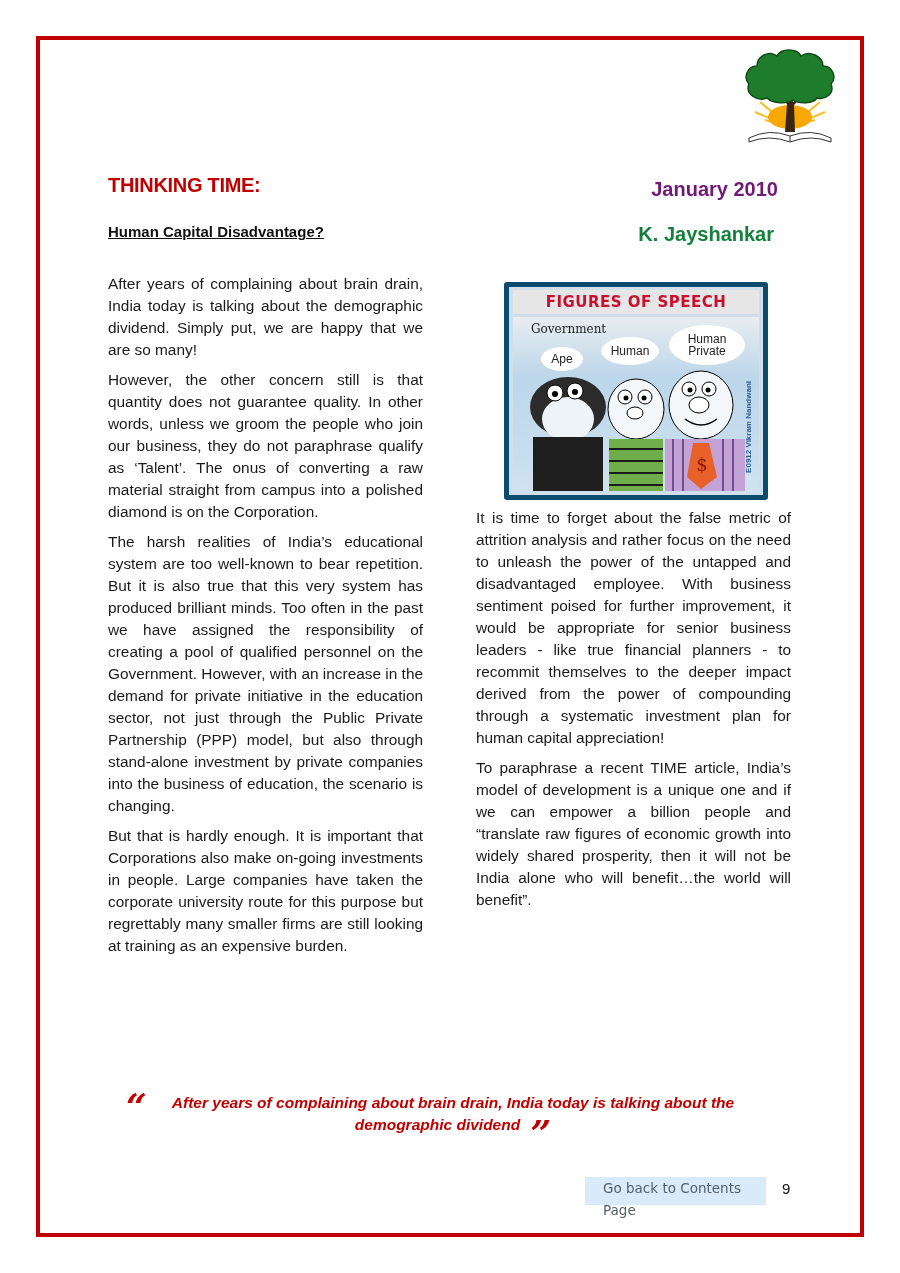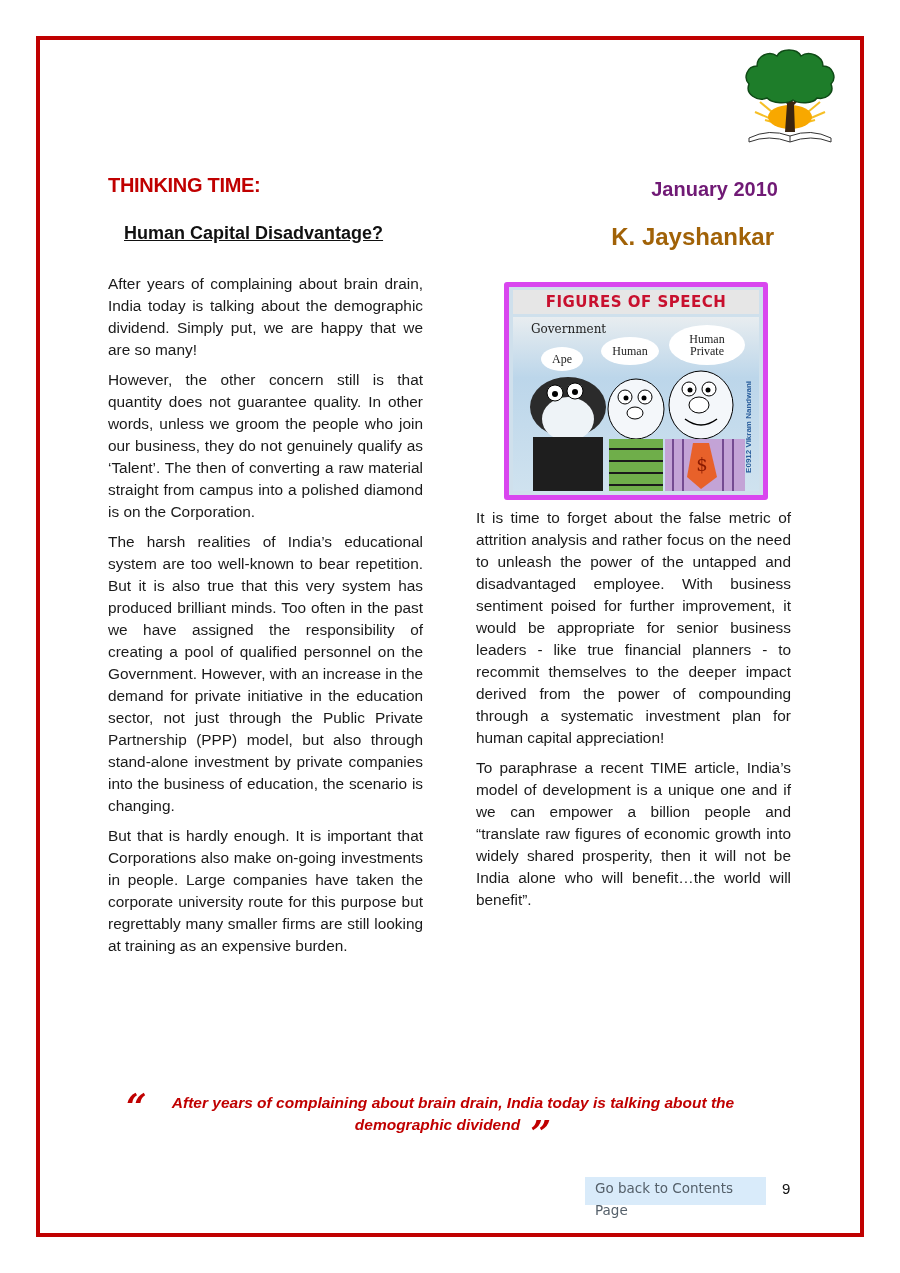--- a/index.html
+++ b/index.html
@@ -3,37 +3,37 @@
 <meta charset="utf-8">
 <style>
   html, body { margin: 0; padding: 0; background: #ffffff; }
   body { width: 900px; height: 1273px; position: relative; overflow: hidden; font-family: "Liberation Sans", "DejaVu Sans", sans-serif; color: #1a1a1a; }
   .frame { position: absolute; left: 36px; top: 36px; width: 820px; height: 1193px; border: 4px solid #c00000; box-sizing: content-box; }
   .logo { position: absolute; left: 735px; top: 42px; width: 110px; height: 110px; }
   .title-row { position: absolute; left: 108px; top: 174px; width: 670px; height: 30px; }
   .section-title { position: absolute; left: 0; top: 0; font-size: 20px; font-weight: bold; color: #c00000; letter-spacing: -0.3px; }
   .issue-date { position: absolute; right: 0; top: 4px; font-size: 20px; font-weight: bold; color: #701a75; }
   .sub-row { position: absolute; left: 108px; top: 223px; width: 666px; height: 28px; }
-  .article-title { position: absolute; left: 16px; top: 0; font-size: 18px; font-weight: bold; text-decoration: underline; color: #111; }
-  .author { position: absolute; right: 0; top: 0; font-size: 24px; font-weight: bold; color: #a16207; }
+  .article-title { position: absolute; left: 0; top: 0; font-size: 15px; font-weight: bold; text-decoration: underline; color: #111; }
+  .author { position: absolute; right: 0; top: 0; font-size: 20px; font-weight: bold; color: #15803d; }
   .col { position: absolute; font-size: 15.4px; line-height: 22px; text-align: justify; color: #1a1a1a; }
   .col p { margin: 0 0 8px 0; }
   .col-left { left: 108px; top: 273px; width: 315px; }
   .col-right { left: 476px; top: 507px; width: 315px; }
-  .cartoon { position: absolute; left: 504px; top: 282px; width: 254px; height: 208px; border: 5px solid #d946ef; border-radius: 3px; background: #cfe0ec; overflow: hidden; }
+  .cartoon { position: absolute; left: 504px; top: 282px; width: 254px; height: 208px; border: 5px solid #0c4a6e; border-radius: 3px; background: #cfe0ec; overflow: hidden; }
   .cartoon-header { position: absolute; left: 4px; top: 3px; right: 4px; height: 24px; background: #e6e6e6; color: #c8102e; font-weight: bold; font-size: 15px; text-align: center; line-height: 24px; letter-spacing: 0.5px; font-family: "DejaVu Sans", sans-serif; }
   .cartoon-body { position: absolute; left: 4px; top: 30px; right: 4px; bottom: 4px; background: linear-gradient(#e8edf0 0%, #bcd6ea 35%, #cfe2ef 100%); }
-  .bubble { position: absolute; background: #fff; border-radius: 50%; font-family: Liberation Serif, serif; font-size: 12px; color: #222; text-align: center; display: flex; align-items: center; justify-content: center; line-height: 12px; }
+  .bubble { position: absolute; background: #fff; border-radius: 50%; font-family: Liberation Sans, sans-serif; font-size: 12px; color: #222; text-align: center; display: flex; align-items: center; justify-content: center; line-height: 12px; }
   .evo { position: absolute; left: 18px; top: 5px; font-family: "DejaVu Serif", serif; font-size: 12px; color: #222; }
   .credit { position: absolute; right: 6px; bottom: 18px; writing-mode: vertical-rl; transform: rotate(180deg); font-size: 8px; color: #2a5e9c; font-weight: bold; }
   .pull-quote { position: absolute; left: 128px; top: 1092px; width: 650px; text-align: center; font-size: 15.5px; font-weight: bold; font-style: italic; color: #c00000; line-height: 22px; }
   .q-mark { font-family: "DejaVu Serif", serif; font-size: 36px; font-weight: bold; font-style: italic; color: #c00000; line-height: 0; vertical-align: -10px; }
   .q-open { position: absolute; left: -2px; top: 14px; }
   .q-close { margin-left: 6px; position: relative; top: 6px; }
-  .footer-link { position: absolute; left: 585px; top: 1177px; width: 181px; height: 28px; background: #d9ebfa; color: #55606a; font-size: 13.5px; line-height: 22px; padding-left: 10px; box-sizing: border-box; cursor: pointer; font-family: "DejaVu Sans", sans-serif; }
+  .footer-link { position: absolute; left: 585px; top: 1177px; width: 181px; height: 28px; background: #d9ebfa; color: #55606a; font-size: 13.5px; line-height: 22px; padding-left: 18px; box-sizing: border-box; cursor: pointer; font-family: "DejaVu Sans", sans-serif; }
   .page-num { position: absolute; left: 782px; top: 1180px; font-size: 15px; color: #111; }
 </style>
 </head>
 <body>
 
 <div class="frame"></div>
 
 <div class="logo">
   <svg width="110" height="110" viewBox="0 0 110 110">
     <g stroke="#f5b400" stroke-width="2" opacity="0.85">
@@ -57,21 +57,21 @@
   <span class="issue-date">January 2010</span>
 </div>
 
 <div class="sub-row">
   <span class="article-title">Human Capital Disadvantage?</span>
   <span class="author">K. Jayshankar</span>
 </div>
 
 <div class="col col-left">
   <p>After years of complaining about brain drain, India today is talking about the demographic dividend. Simply put, we are happy that we are so many!</p>
-  <p>However, the other concern still is that quantity does not guarantee quality. In other words, unless we groom the people who join our business, they do not genuinely qualify as ‘Talent’. The then of converting a raw material straight from campus into a polished diamond is on the Corporation.</p>
+  <p>However, the other concern still is that quantity does not guarantee quality. In other words, unless we groom the people who join our business, they do not paraphrase qualify as ‘Talent’. The onus of converting a raw material straight from campus into a polished diamond is on the Corporation.</p>
   <p>The harsh realities of India’s educational system are too well-known to bear repetition. But it is also true that this very system has produced brilliant minds. Too often in the past we have assigned the responsibility of creating a pool of qualified personnel on the Government. However, with an increase in the demand for private initiative in the education sector, not just through the Public Private Partnership (PPP) model, but also through stand-alone investment by private companies into the business of education, the scenario is changing.</p>
   <p>But that is hardly enough. It is important that Corporations also make on-going investments in people. Large companies have taken the corporate university route for this purpose but regrettably many smaller firms are still looking at training as an expensive burden.</p>
 </div>
 
 <div class="cartoon">
   <div class="cartoon-header">FIGURES OF SPEECH</div>
   <div class="cartoon-body">
     <span class="evo">Government</span>
     <div class="bubble" style="left:28px;top:30px;width:42px;height:24px;">
         <span>Ape</span>

